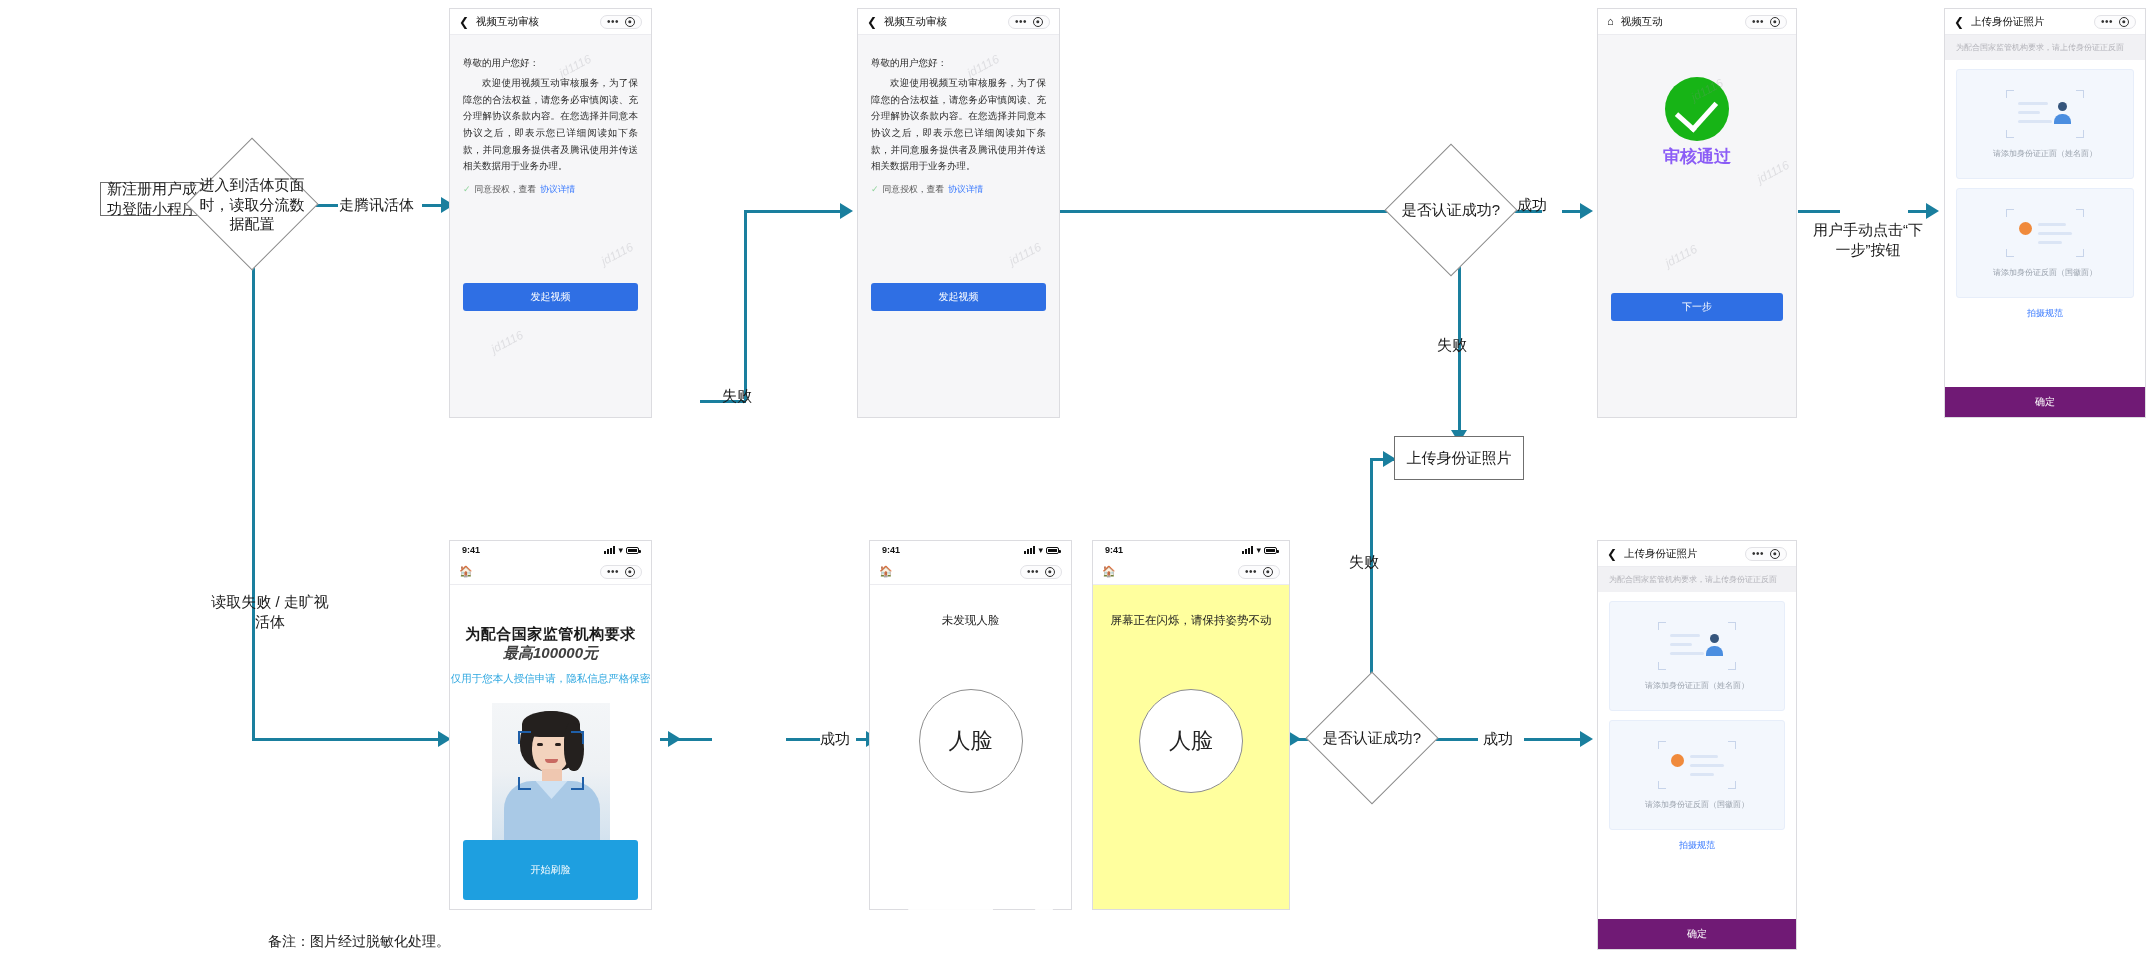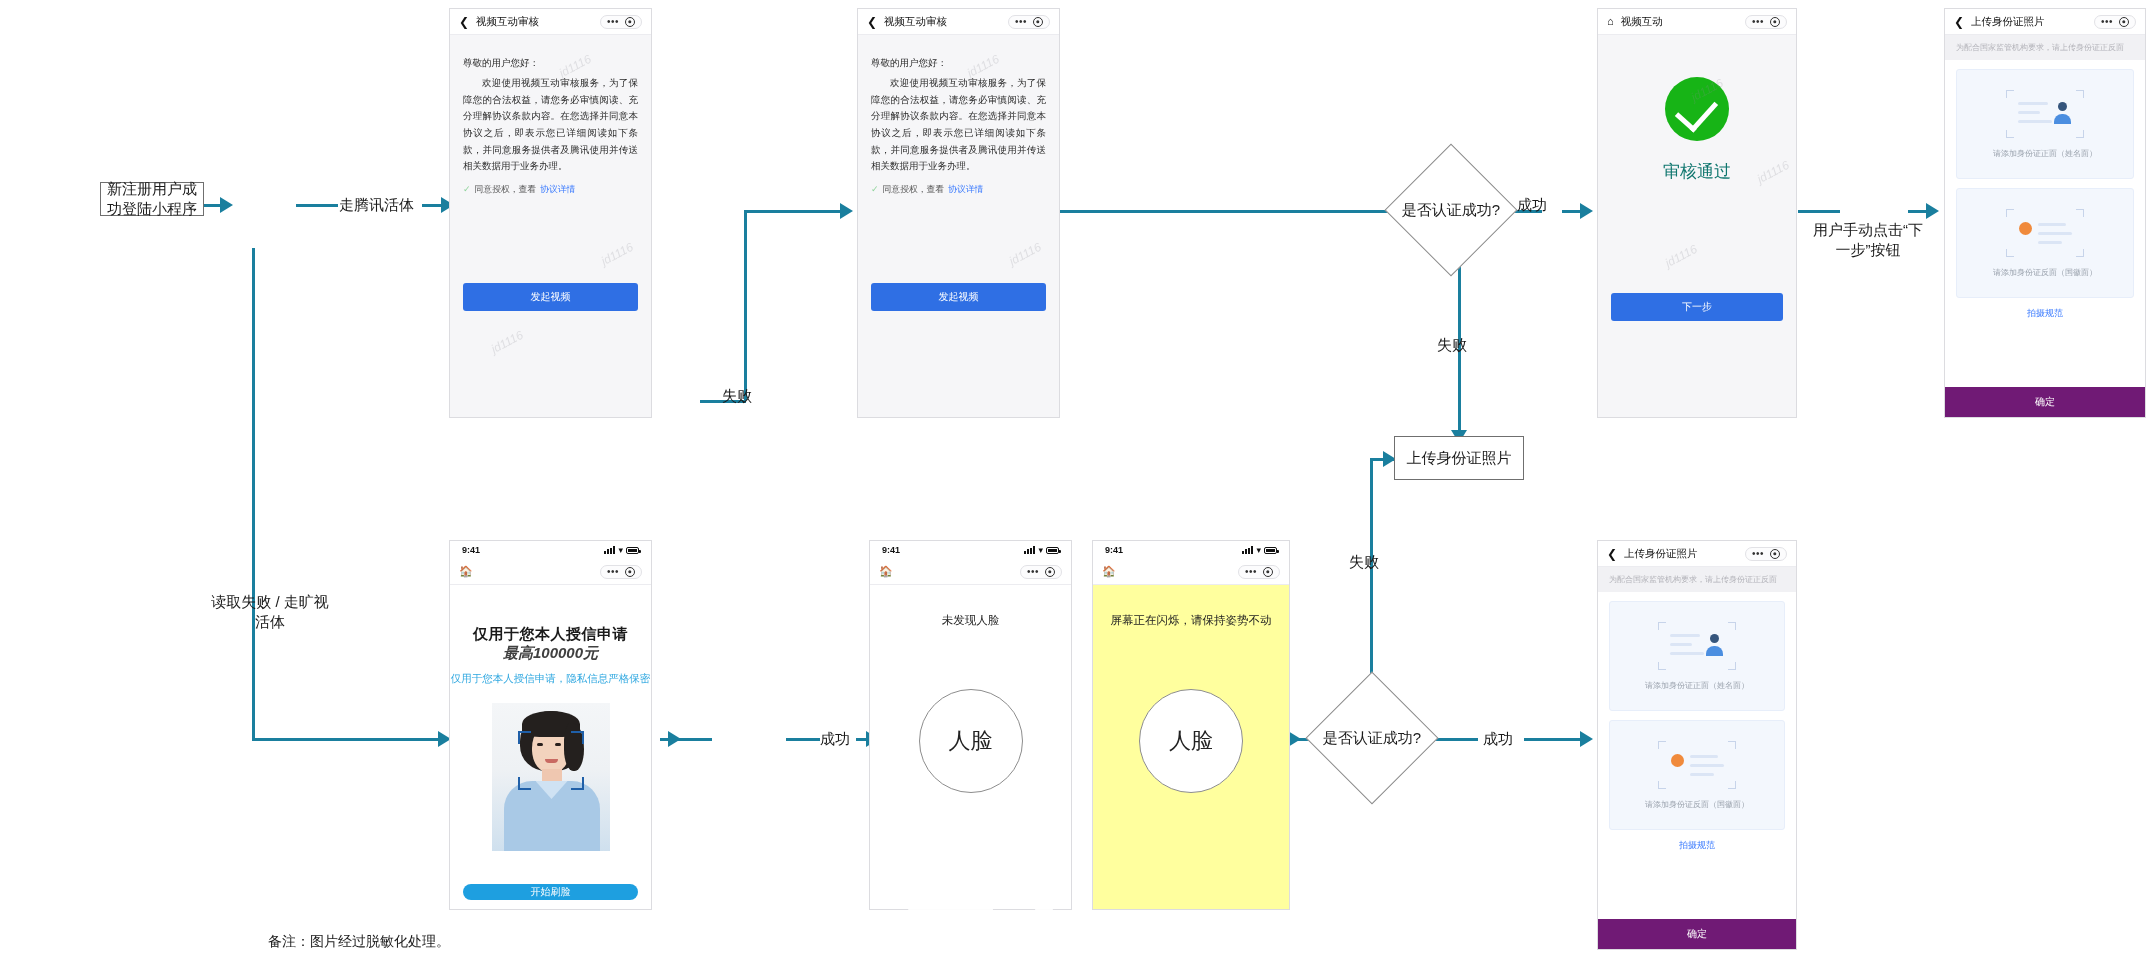--- a/index.html
+++ b/index.html
@@ -147,21 +147,21 @@
   .succ-body { background:#f6f6f8; display:flex; flex-direction:column; align-items:center; }
   .circle-ok {
     width:64px;height:64px;border-radius:50%;background:#17b416;
     margin-top:42px; position:relative;
   }
   .circle-ok:after{
     content:""; position:absolute; left:19px; top:15px;
     width:20px;height:32px;border:5px solid #fff;border-top:none;border-left:none;
     transform: rotate(42deg);
   }
-  .succ-text { margin-top:19px; font-size:17px; color:#0f766e; font-weight:normal; }
+  .succ-text { margin-top:4px; font-size:17px; color:#8b5cf6; font-weight:bold; }
 
   
   .idu-body { background:#ffffff; }
   .idu-hint { background:#f1f1f4; color:#b3b3b9; font-size:8px; padding:7px 11px; }
   .idu-card {
     margin: 9px 11px; background:#f3f7fd; border:1px solid #e7eefa;
     height:110px; display:flex; flex-direction:column; align-items:center; justify-content:center;
     border-radius:3px;
   }
   .idu-thumb { position:relative; width:78px; height:48px; }
@@ -217,21 +217,21 @@
   .shirt { position:absolute; left:12px; top:78px; width:96px; height:70px; background:#a9c9e6; border-radius:28px 28px 0 0;}
   .collar { position:absolute; left:44px; top:78px; width:32px; height:18px; background:#cfe2f3; transform:rotate(0deg); clip-path: polygon(0 0, 100% 0, 50% 100%); }
   .bracket { position:absolute; border:2.5px solid #1f5fa8; width:13px; height:13px; }
   .b-tl{left:26px;top:28px;border-right:none;border-bottom:none;}
   .b-tr{left:79px;top:28px;border-left:none;border-bottom:none;}
   .b-bl{left:26px;top:74px;border-right:none;border-top:none;}
   .b-br{left:79px;top:74px;border-left:none;border-top:none;}
   .cyan-btn {
     position:absolute; left:13px; right:13px; bottom:9px;
     background:#1e9fe0; color:#fff; text-align:center;
-    font-size:10px; padding:1px 0; border-radius:9px; cursor:pointer;
+    font-size:10px; padding:23px 0; border-radius:3px; cursor:pointer;
   }
 
   
   .wm-small {
     position:absolute; color:rgba(140,140,150,0.22);
     font-size:12px; transform: rotate(-28deg);
     pointer-events:none; user-select:none; z-index:26; font-style:italic;
   }
   .wm-big {
     position:absolute; z-index:60; pointer-events:none; user-select:none;
@@ -293,20 +293,24 @@
 
   <div class="edge v" style="left:1370px;top:470px;height:222px;"></div>
   <div class="edge h" style="left:1370px;top:458px;width:24px;"></div>
   <div class="arrow-r" style="left:1383px;top:451px;"></div>
   <div class="edge v" style="left:1370px;top:458px;height:16px;"></div>
 
   <div class="flow-box" style="left:100px;top:182px;width:104px;height:34px;">
     <span>新注册用户成功登陆小程序</span>
   </div>
 
+  <div class="flow-diamond" style="left:205px;top:157px;width:94px;height:94px;">
+    <div class="dshape"></div>
+    <div class="dlabel wrap">进入到活体页面时，读取分流数据配置</div>
+  </div>
 
   <div class="flow-diamond" style="left:1404px;top:163px;width:94px;height:94px;">
     <div class="dshape"></div>
     <div class="dlabel">是否认证成功?</div>
   </div>
 
   <div class="flow-box" style="left:1394px;top:436px;width:130px;height:44px;">
     <span>上传身份证照片</span>
   </div>
 
@@ -469,21 +473,21 @@
     <div class="ph-nav">
       <div class="ph-nav-left">
         <span class="home-ico">🏠</span>
       </div>
       <div class="ph-capsule">
         <span class="dots">•••</span>
         <span class="target"></span>
       </div>
     </div>
     <div class="ph-body promo-body">
-      <div class="promo-l1">仅用于您本人授信申请</div>
+      <div class="promo-l1">为配合国家监管机构要求</div>
       <div class="promo-l2">最高100000元</div>
       <div class="promo-l3">仅用于您本人授信申请，隐私信息严格保密</div>
       <div class="selfie-wrap">
         <span class="hair"></span>
         <span class="face-oval"></span>
         <span class="hair-front"></span>
         <span class="hair-side"></span>
         <span class="eye l"></span>
           <span class="eye r"></span>
         <span class="mouth"></span>

